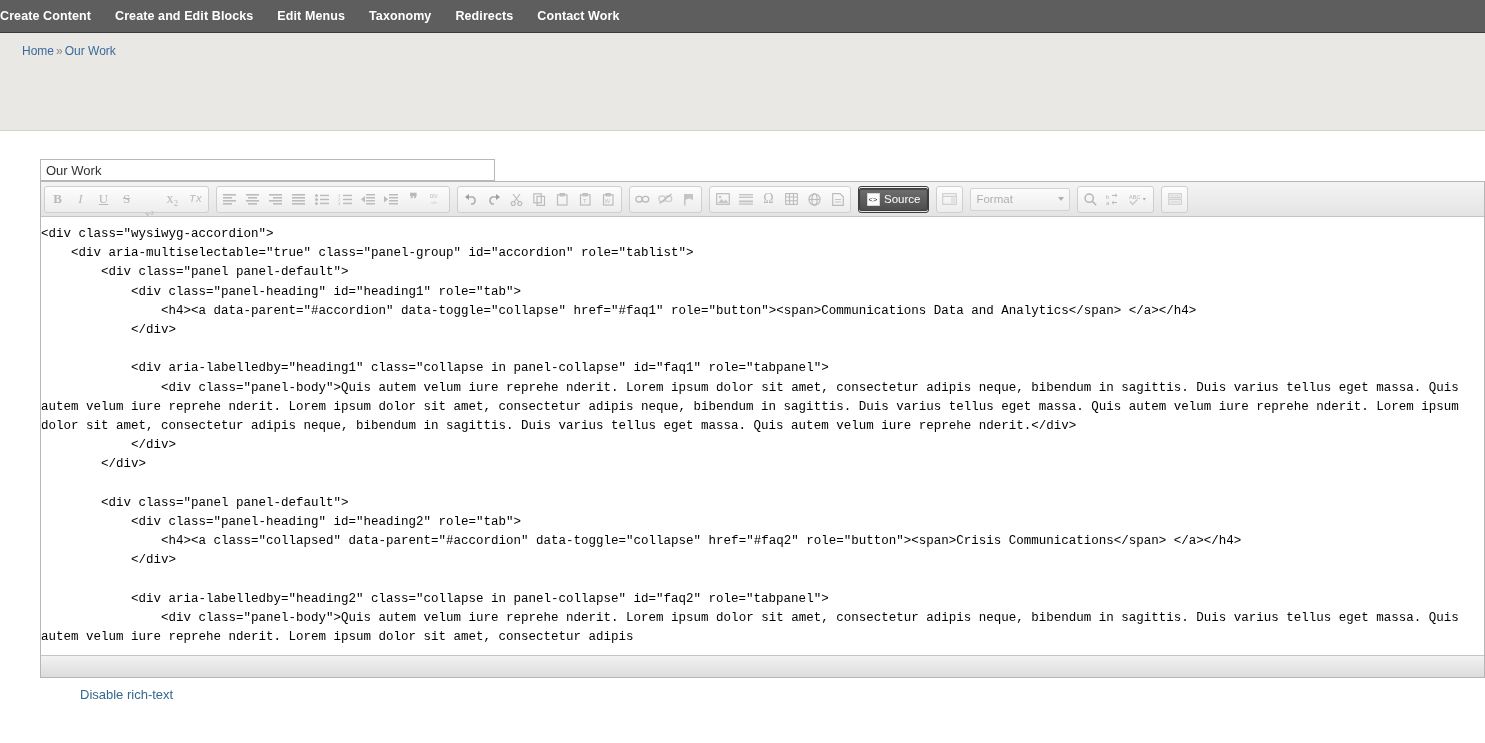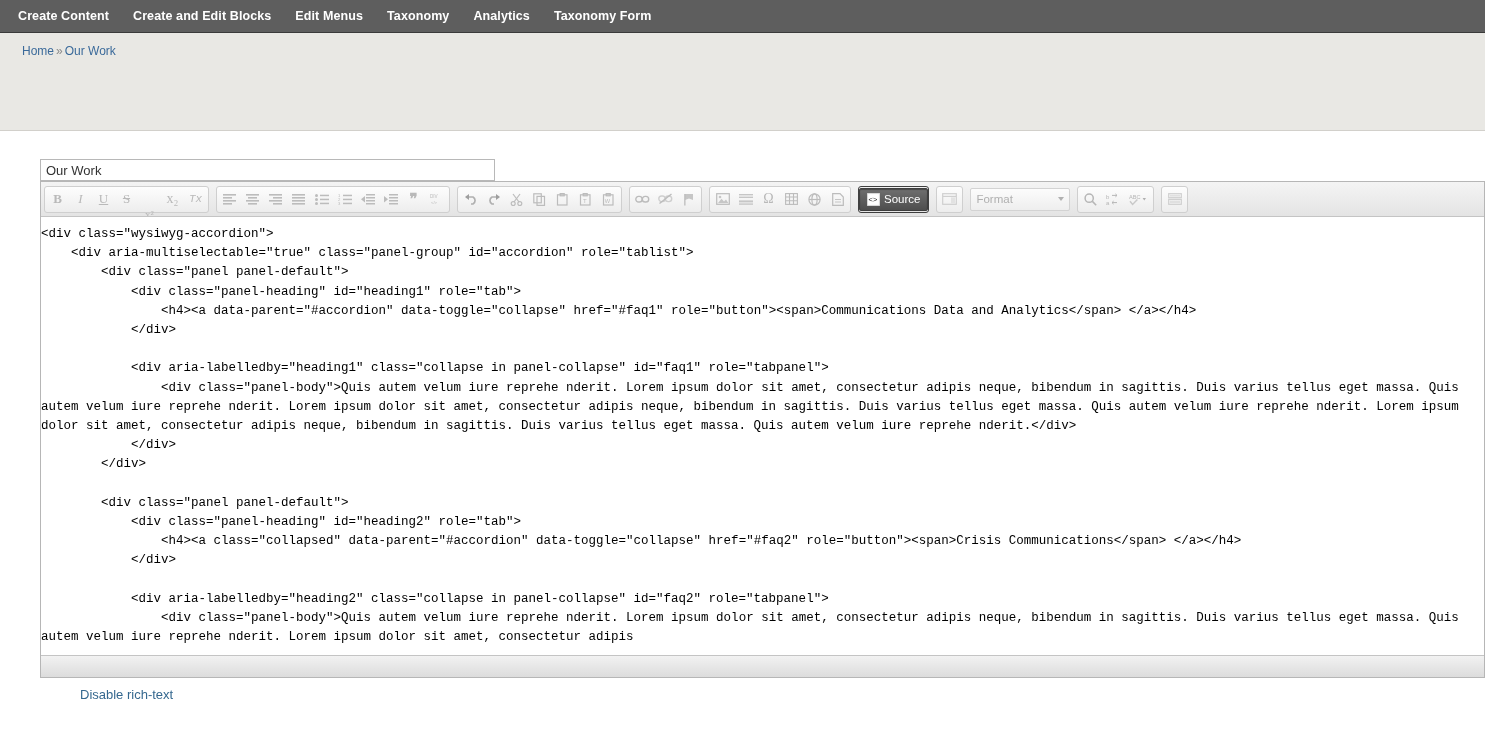--- a/index.html
+++ b/index.html
@@ -11,21 +11,20 @@
     font-family: "Liberation Sans", sans-serif;
   }
 
   
   #admin-toolbar {
     height: 33px;
     background: #5e5e5e;
     border-bottom: 1px solid #3a3a3a;
     display: flex;
     align-items: center;
-    padding-left: 18px;
   }
   .admin-link {
     color: #ffffff;
     font-size: 12.5px;
     font-weight: bold;
     text-decoration: none;
     margin-right: 24px;
     white-space: nowrap;
     letter-spacing: 0.1px;
     cursor: pointer;
@@ -208,22 +207,22 @@
   }
 </style>
 </head>
 <body>
 
 <div id="admin-toolbar">
   <a class="admin-link">Create Content</a>
   <a class="admin-link">Create and Edit Blocks</a>
   <a class="admin-link">Edit Menus</a>
   <a class="admin-link">Taxonomy</a>
-  <a class="admin-link">Analytics</a>
-  <a class="admin-link">Taxonomy Form</a>
+  <a class="admin-link">Redirects</a>
+  <a class="admin-link">Contact Work</a>
 </div>
 
 <div id="page-header">
   <div id="breadcrumb">
     <a>Home</a><span class="sep">»</span><a>Our Work</a>
   </div>
 </div>
 
 <div id="form-region">
 

